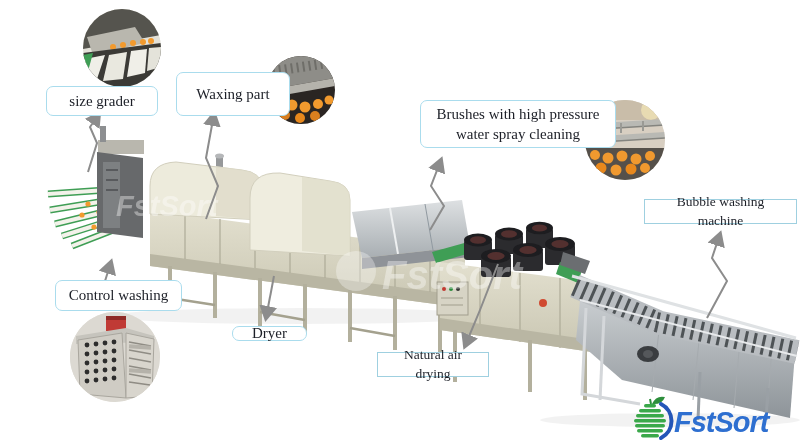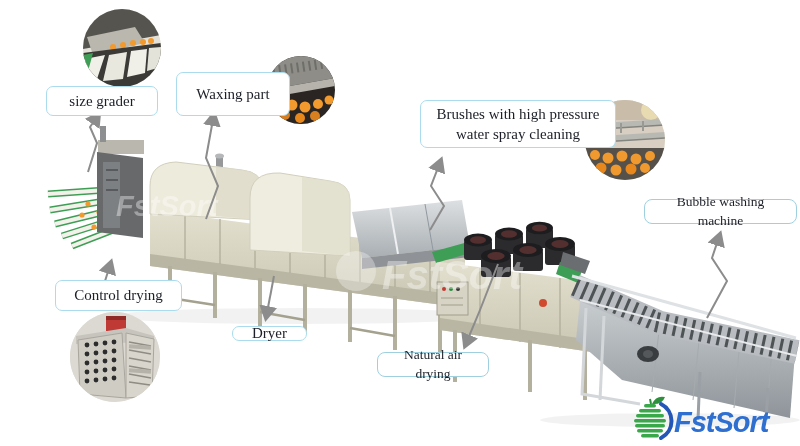--- a/index.html
+++ b/index.html
@@ -5,21 +5,21 @@
   html,body{margin:0;padding:0;background:#fff;}
   .scene{position:relative;width:800px;height:446px;background:#ffffff;overflow:hidden;
          font-family:"Liberation Serif","DejaVu Serif",serif;}
   .layer{position:absolute;left:0;top:0;width:800px;height:446px;}
 
   
   .callout{position:absolute;box-sizing:border-box;background:#ffffff;
            border:1.6px solid #aadced;border-radius:7px;
            color:#1c1f27;text-align:center;display:flex;align-items:center;justify-content:center;
            font-size:15px;line-height:1.35;padding:2px 8px;}
-  .callout.thin{border-width:1px;border-radius:8px;font-size:13.5px;border-color:#9fd0e0;}
+  .callout.thin{border-width:1px;border-radius:0;font-size:13.5px;border-color:#9fd0e0;}
 
   
   .inset{position:absolute;border-radius:50%;overflow:hidden;background:#e8e6df;}
   .inset svg{display:block;}
 
   .logo{position:absolute;left:628px;top:395px;width:150px;height:48px;}
 </style>
 </head>
 <body>
 
@@ -362,21 +362,21 @@
 
   <div class="callout" style="left:380px;top:100px;width:196px;height:48px;margin-left:40px;">
     <span>Brushes with high pressure water spray cleaning</span>
   </div>
 
   <div class="callout thin" style="left:644px;top:199px;width:153px;height:25px;">
     <span>Bubble washing machine</span>
   </div>
 
   <div class="callout" style="left:55px;top:280px;width:127px;height:31px;">
-    <span>Control drying</span>
+    <span>Control washing</span>
   </div>
 
   <div class="callout" style="left:232px;top:326px;width:75px;height:15px;">
     <span>Dryer</span>
   </div>
 
   <div class="callout thin" style="left:377px;top:352px;width:112px;height:25px;">
     <span>Natural air drying</span>
   </div>
 

